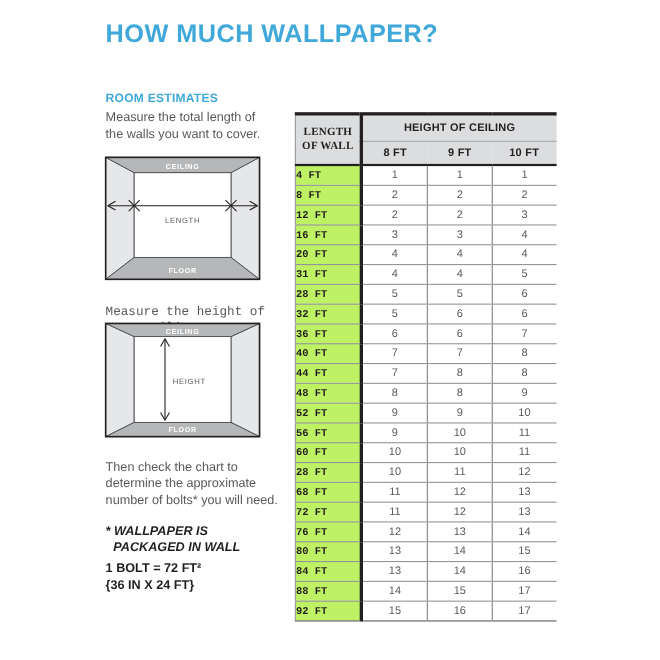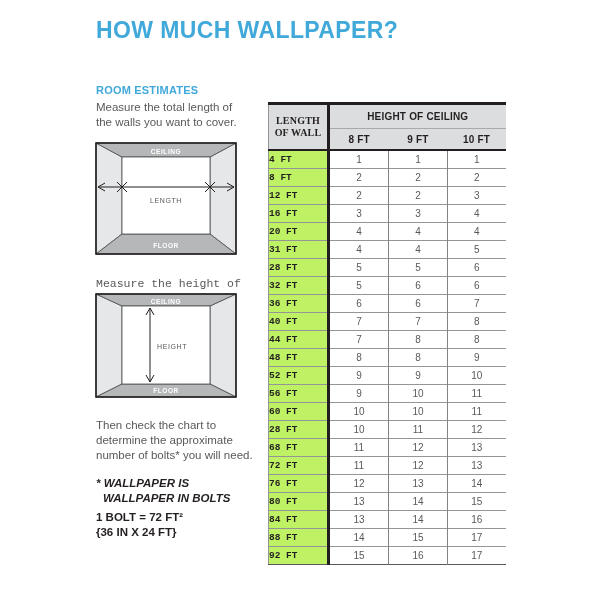--- a/index.html
+++ b/index.html
@@ -122,21 +122,21 @@
     <text x="62" y="56" text-anchor="start" class="measure-label">HEIGHT</text>
     <rect x="1" y="1" width="140" height="103" fill="none" stroke="#231f20" stroke-width="1.6"></rect>
   </svg>
 
   <p class="step step3">Then check the chart to
 determine the approximate
 number of bolts* you will need.</p>
 
   <div class="footnote fn1">
     <div>* WALLPAPER IS</div>
-    <div class="fn-indent">WALLPAPER IN BOLTS</div>
+    <div class="fn-indent">PACKAGED IN WALL</div>
   </div>
 
   <div class="footnote fn2">
     <div>1 BOLT = 72 FT²</div>
     <div>{36 IN X 24 FT}</div>
   </div>
 
 
   <table class="bolts-table">
     <colgroup>

